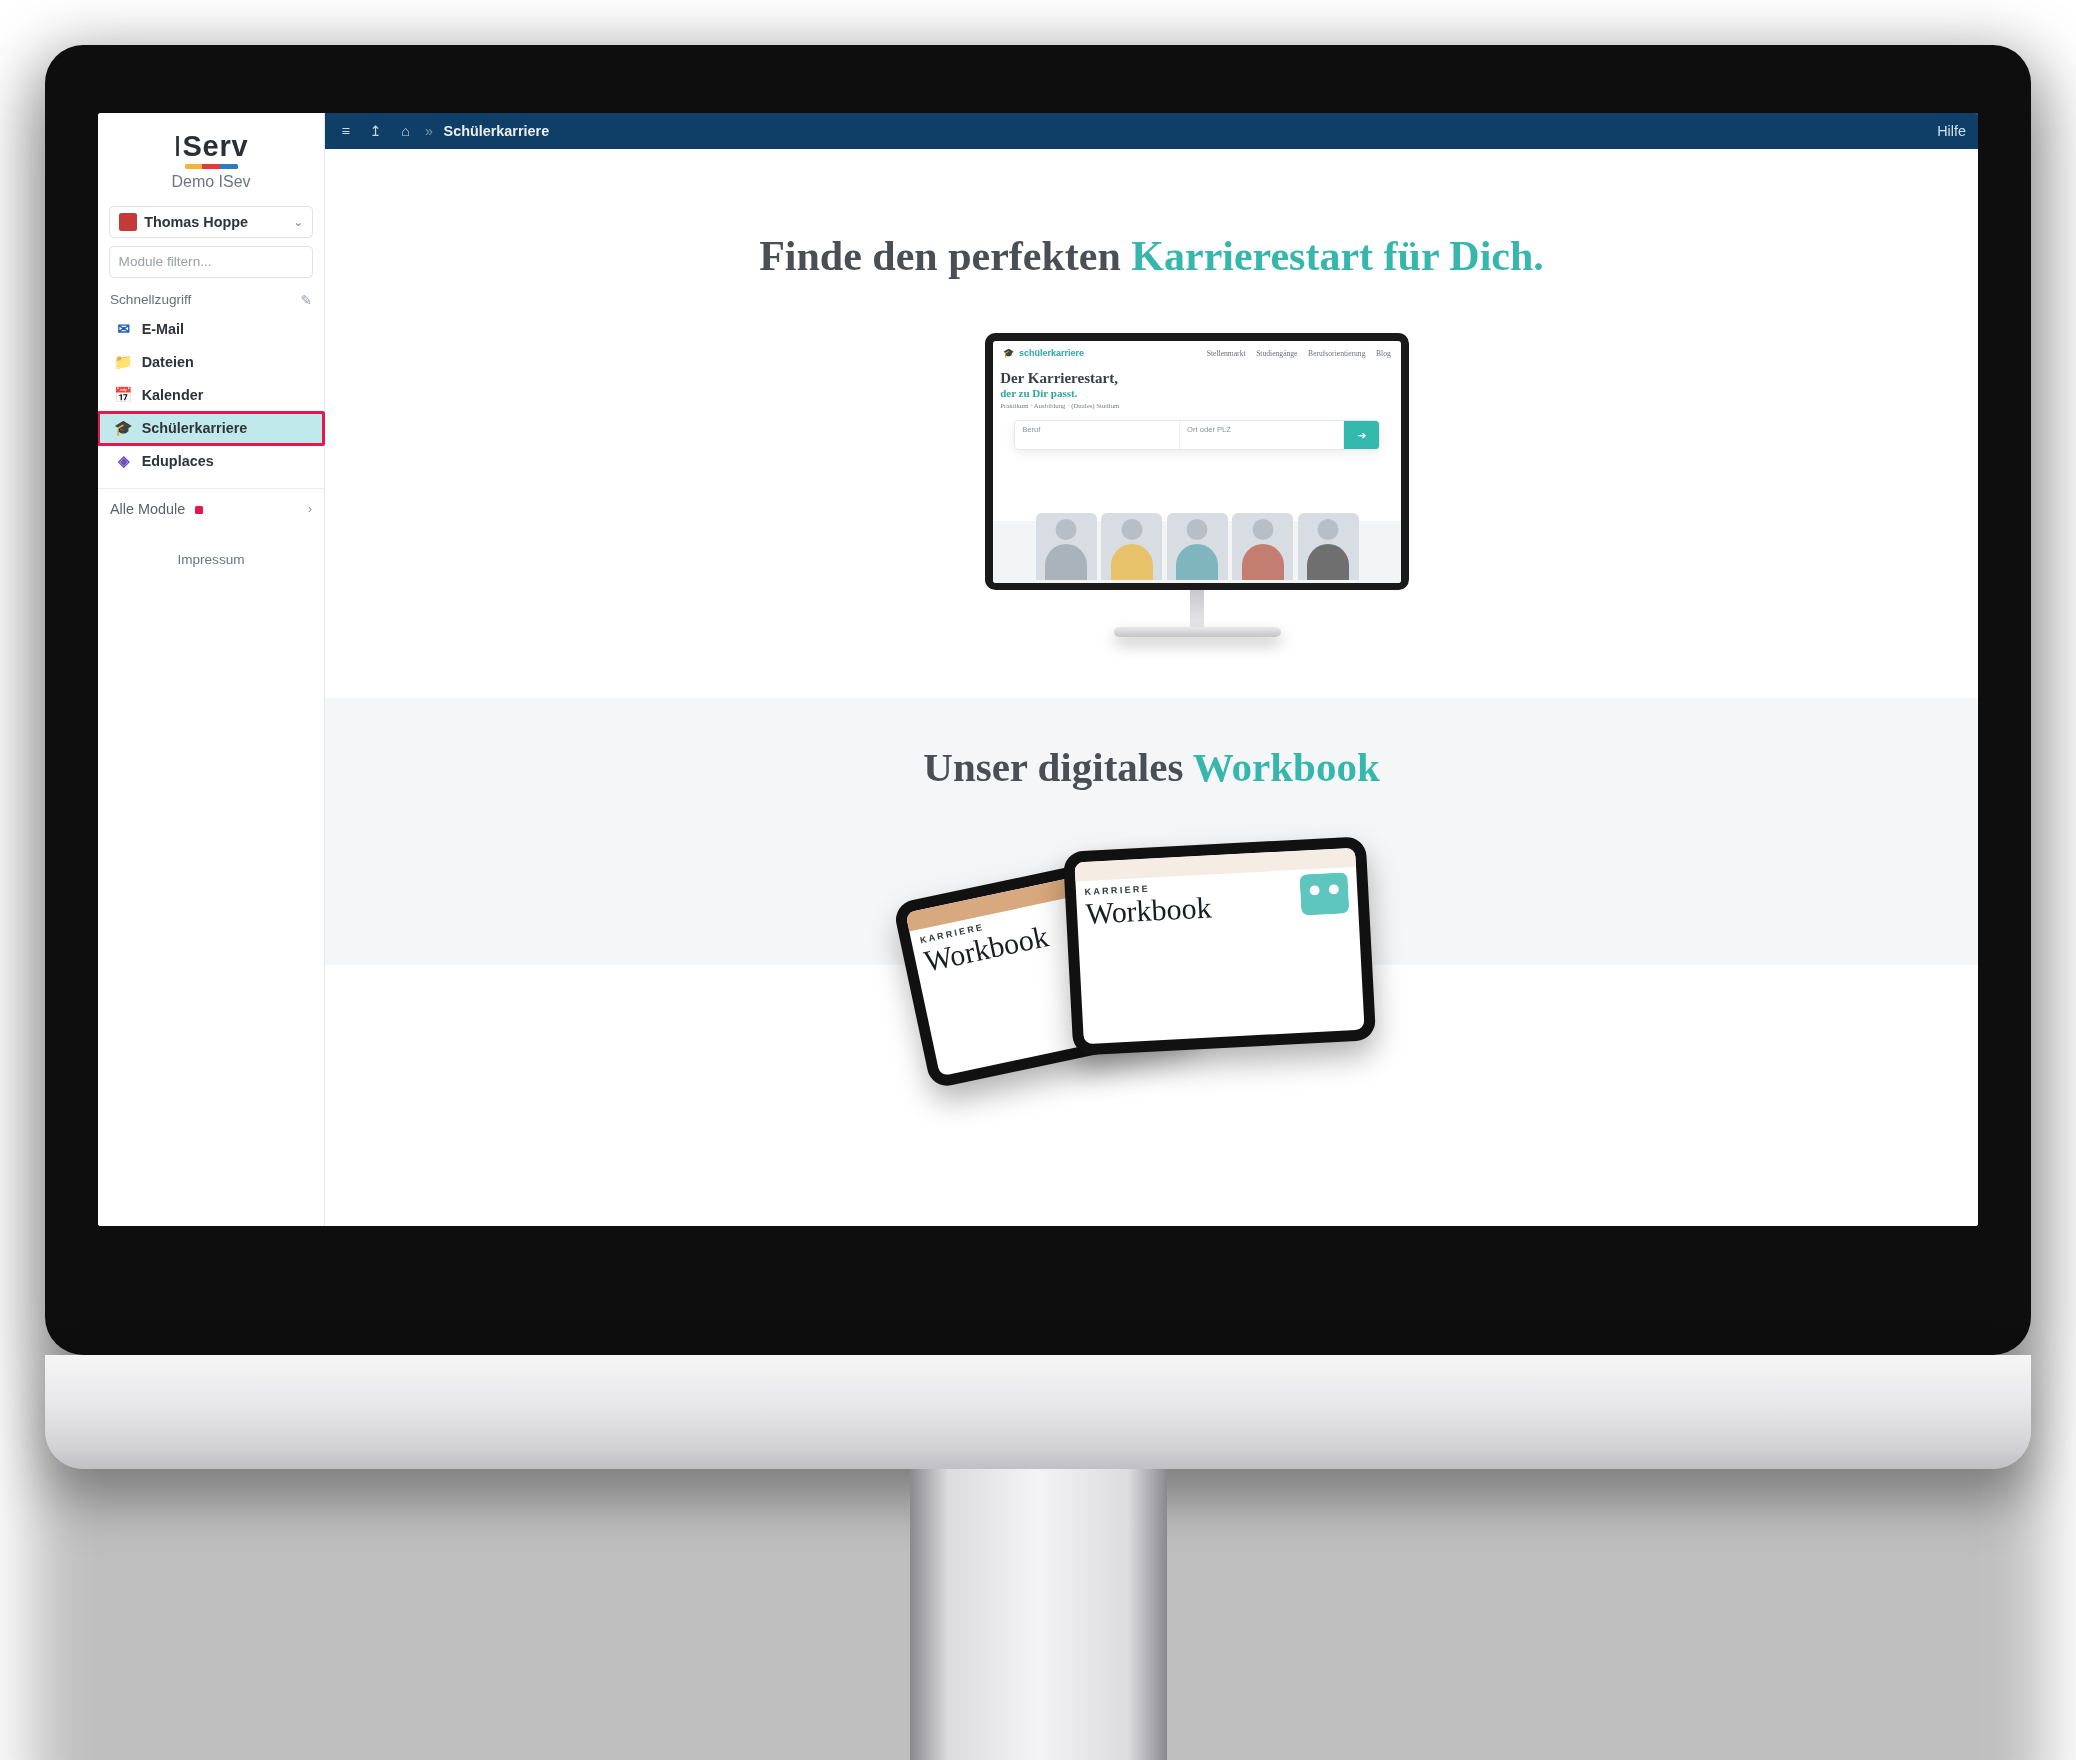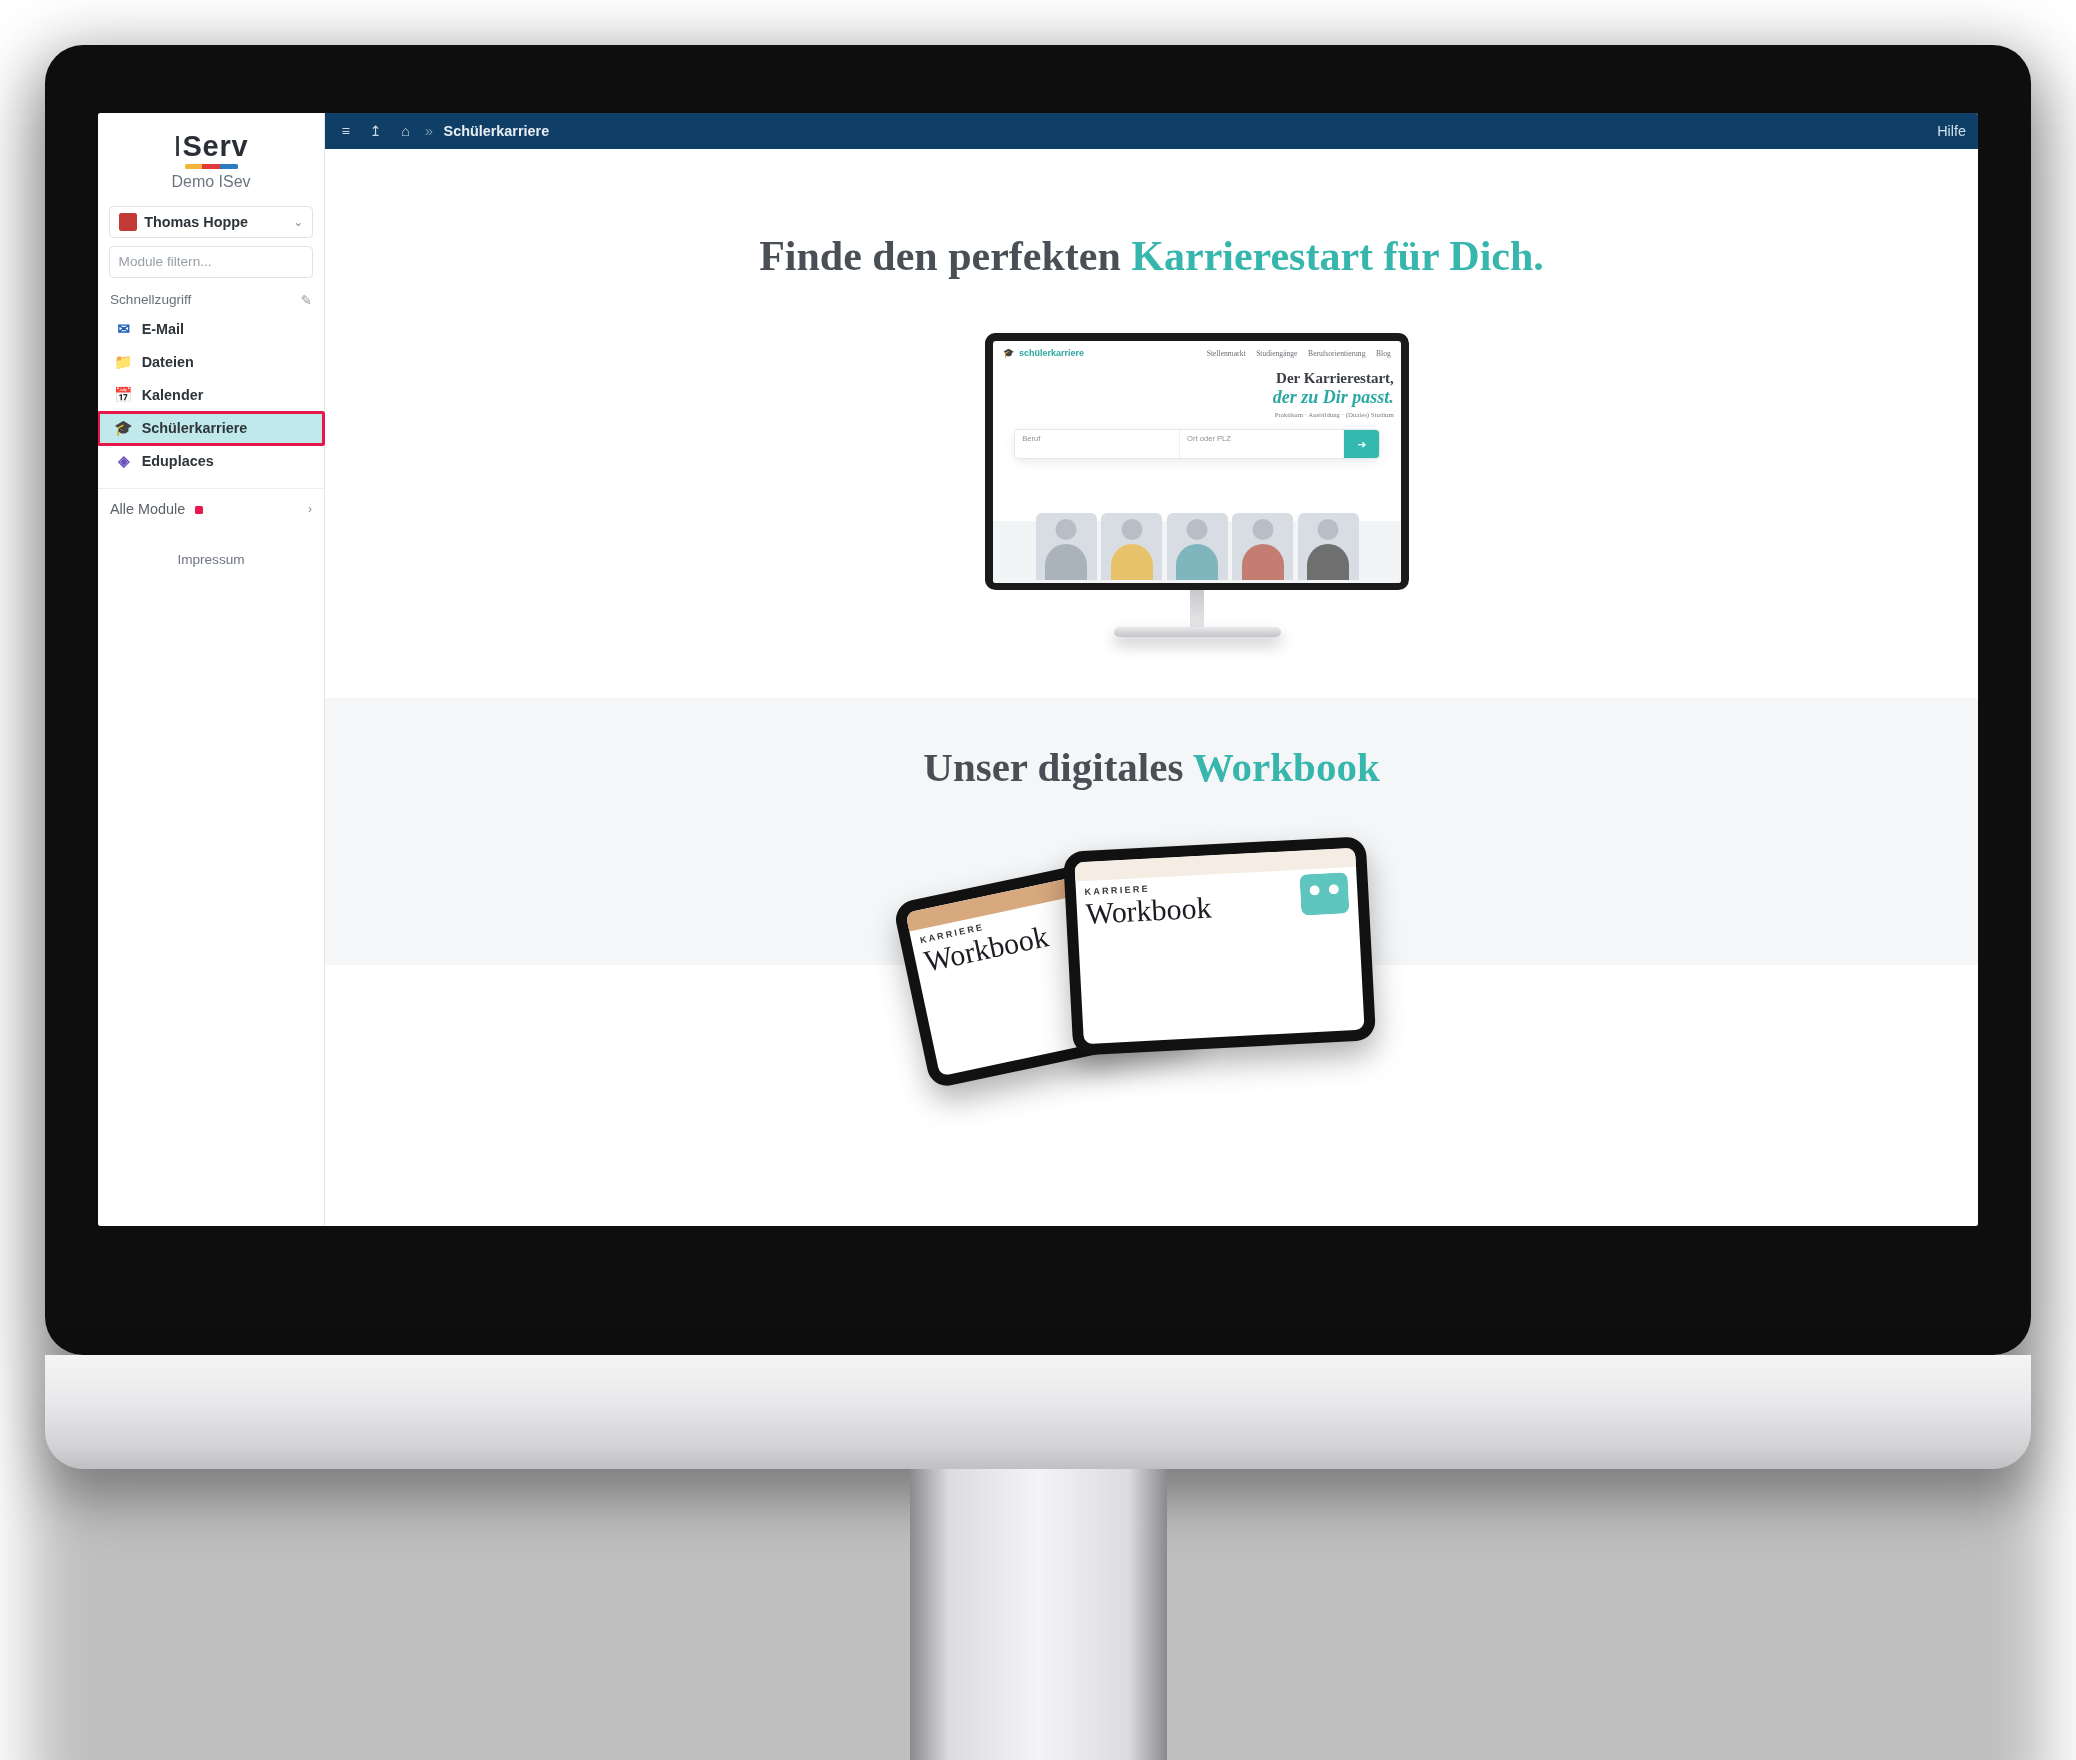--- a/index.html
+++ b/index.html
@@ -217,25 +217,25 @@
     background:#fff; border-radius:3px; overflow:hidden; height:242px;
     display:flex; flex-direction:column;
   }
   .mini-topbar{
     display:flex; align-items:center; justify-content:space-between;
     padding:7.6px 10.6px; font-size:8.3px; color:#6b6f76;
   }
   .mini-logo{ display:flex; align-items:center; gap:4.5px; color:#2aa9a0; font-weight:700; font-size:9px;}
   .mini-nav{ display:flex; gap:10.6px; font-size:7.6px; color:#6b6f76;font-family:Liberation Serif, serif;}
   .mini-hero{
-    text-align:right; padding:4.5px 7.6px 3px 7.6px;
+    text-align:left; padding:4.5px 7.6px 3px 7.6px;
     font-family: Georgia, serif;
   }
   .mini-h1{ font-size:15px; color:#3a3e44; font-weight:600;}
-  .mini-h1 .accent{ color:#2aa9a0; display:block; font-size:18px;font-style:italic;}
+  .mini-h1 .accent{ color:#2aa9a0; display:block; font-size:11px;}
   .mini-tag{ font-size:6.8px; color:#7a7f86; margin-top:3px;}
   .mini-search{
     margin:7.6px 21px 0 21px;
     background:#fff; border:0.8px solid #e3e6ea; border-radius:4.5px;
     box-shadow:0 3px 10.6px rgba(0,0,0,.08);
     display:flex; align-items:stretch; overflow:hidden; height:30px;
   }
   .mini-in{ flex:1; padding:4.5px 7.6px; font-size:7.6px; color:#8c9197; border-right:0.8px solid #eef0f3;}
   .mini-go{ width:35px; background:#33b9ae; display:flex;align-items:center;justify-content:center; color:#fff; font-size:10.6px;}
   .mini-people{

